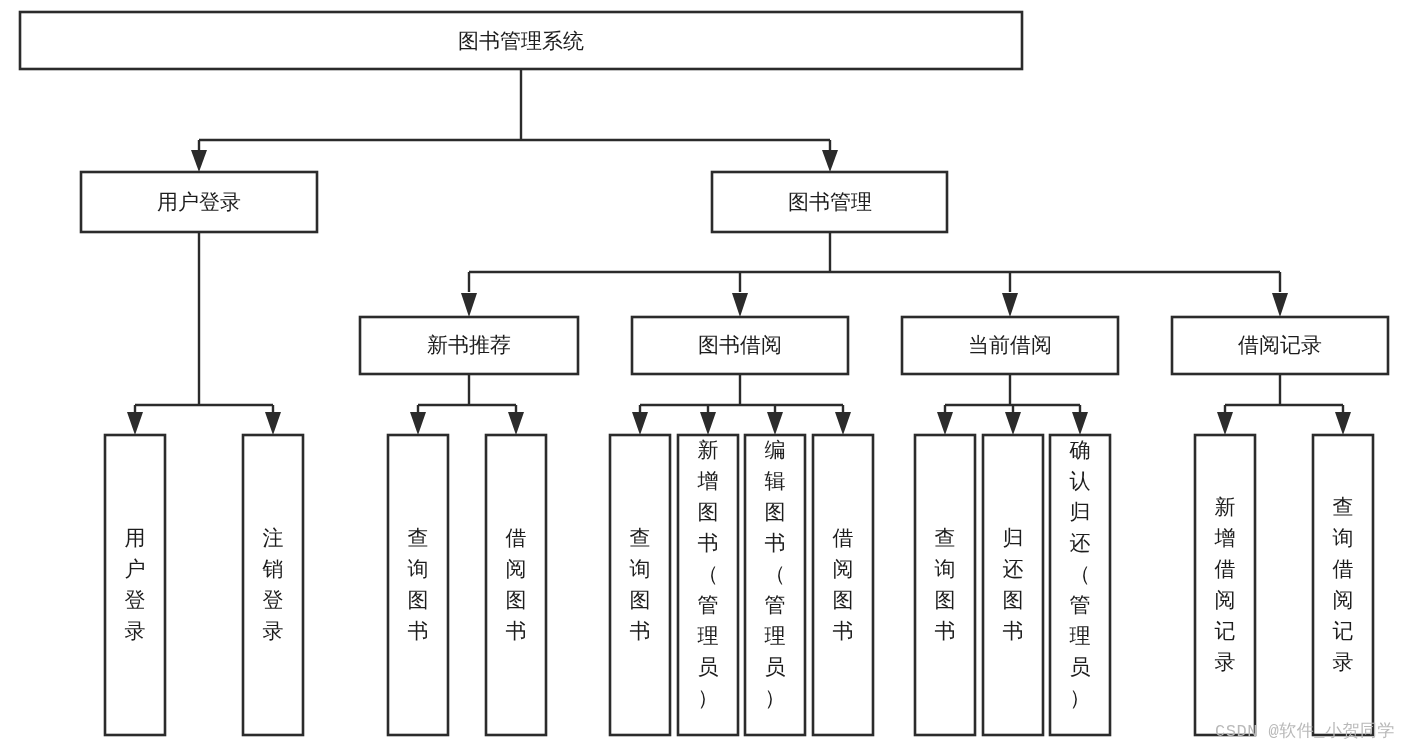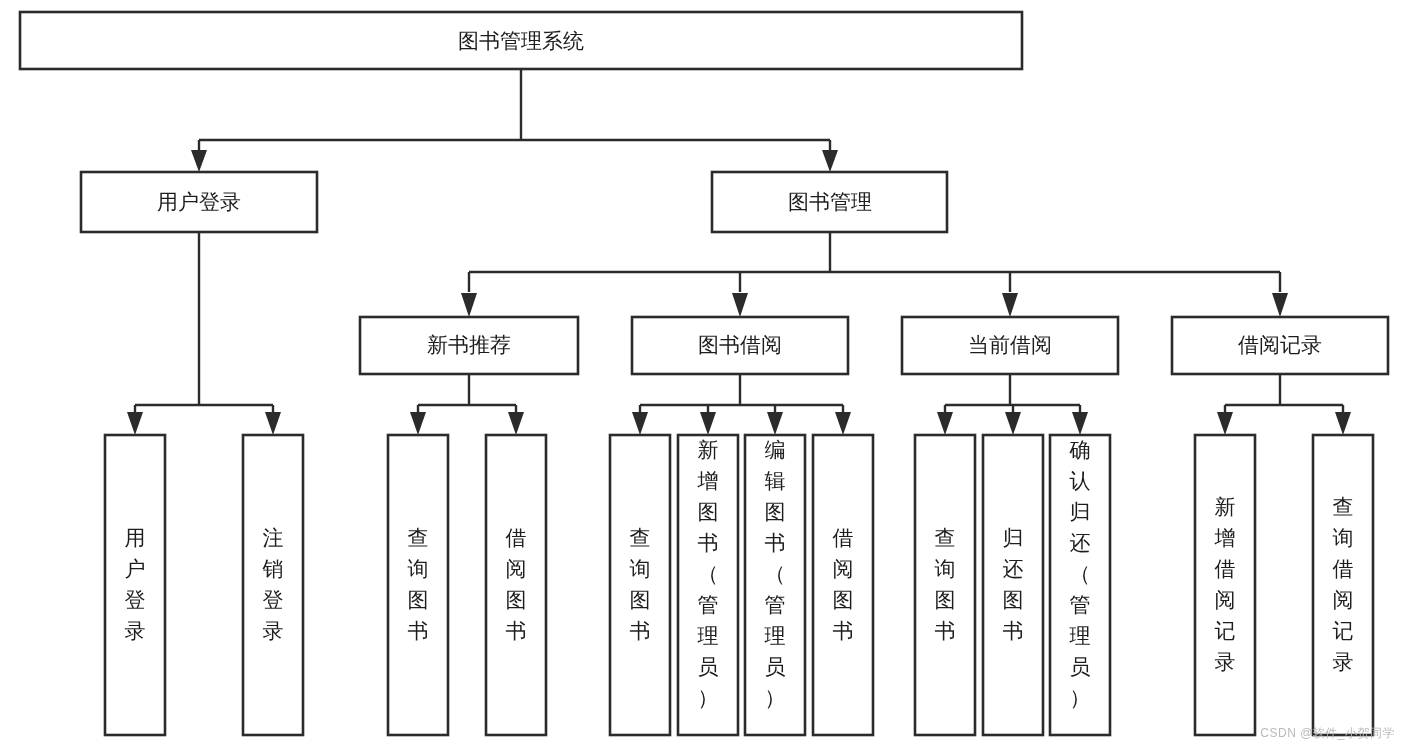--- a/index.html
+++ b/index.html
@@ -51,22 +51,22 @@
   .node-label-v {
     font-family: "DejaVu Sans", "Liberation Sans", sans-serif;
     font-size: 21px;
     fill: #1d1d1d;
     text-anchor: middle;
   }
   .watermark {
     position: absolute;
     right: 10px;
     bottom: 5px;
-    font-family: Liberation Sans, sans-serif;
-    font-size: 12px;
+    font-family: Liberation Mono, monospace;
+    font-size: 17px;
     color: #b9b9b9;
     letter-spacing: 0.5px;
     white-space: nowrap;
     pointer-events: none;
   }
 </style>
 </head>
 <body>
 
 <div id="diagram-root">

